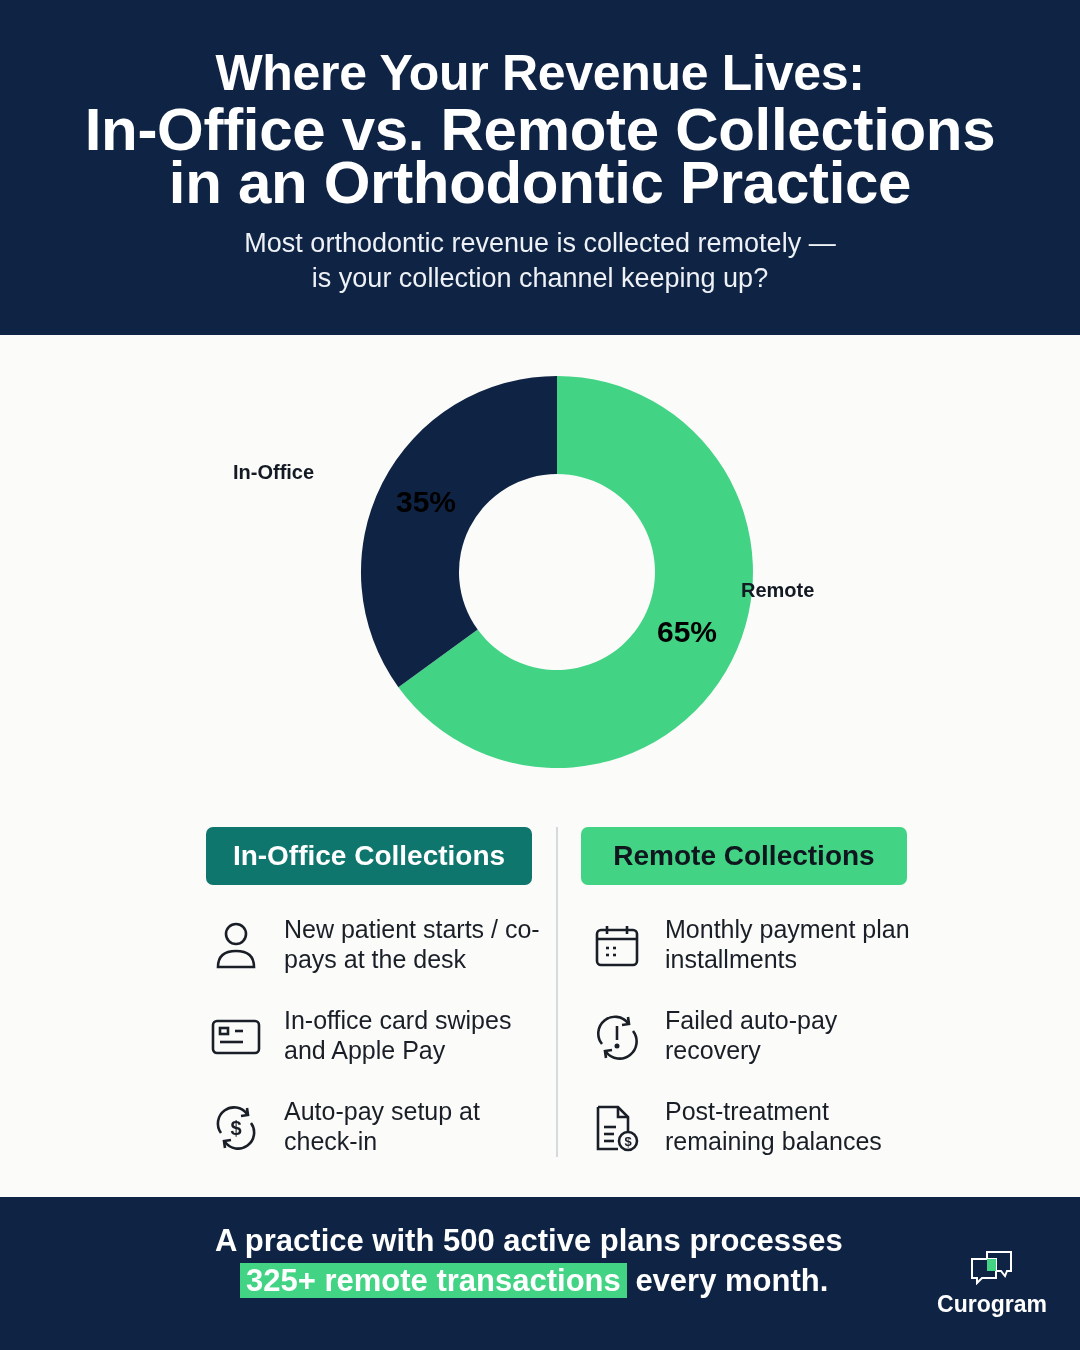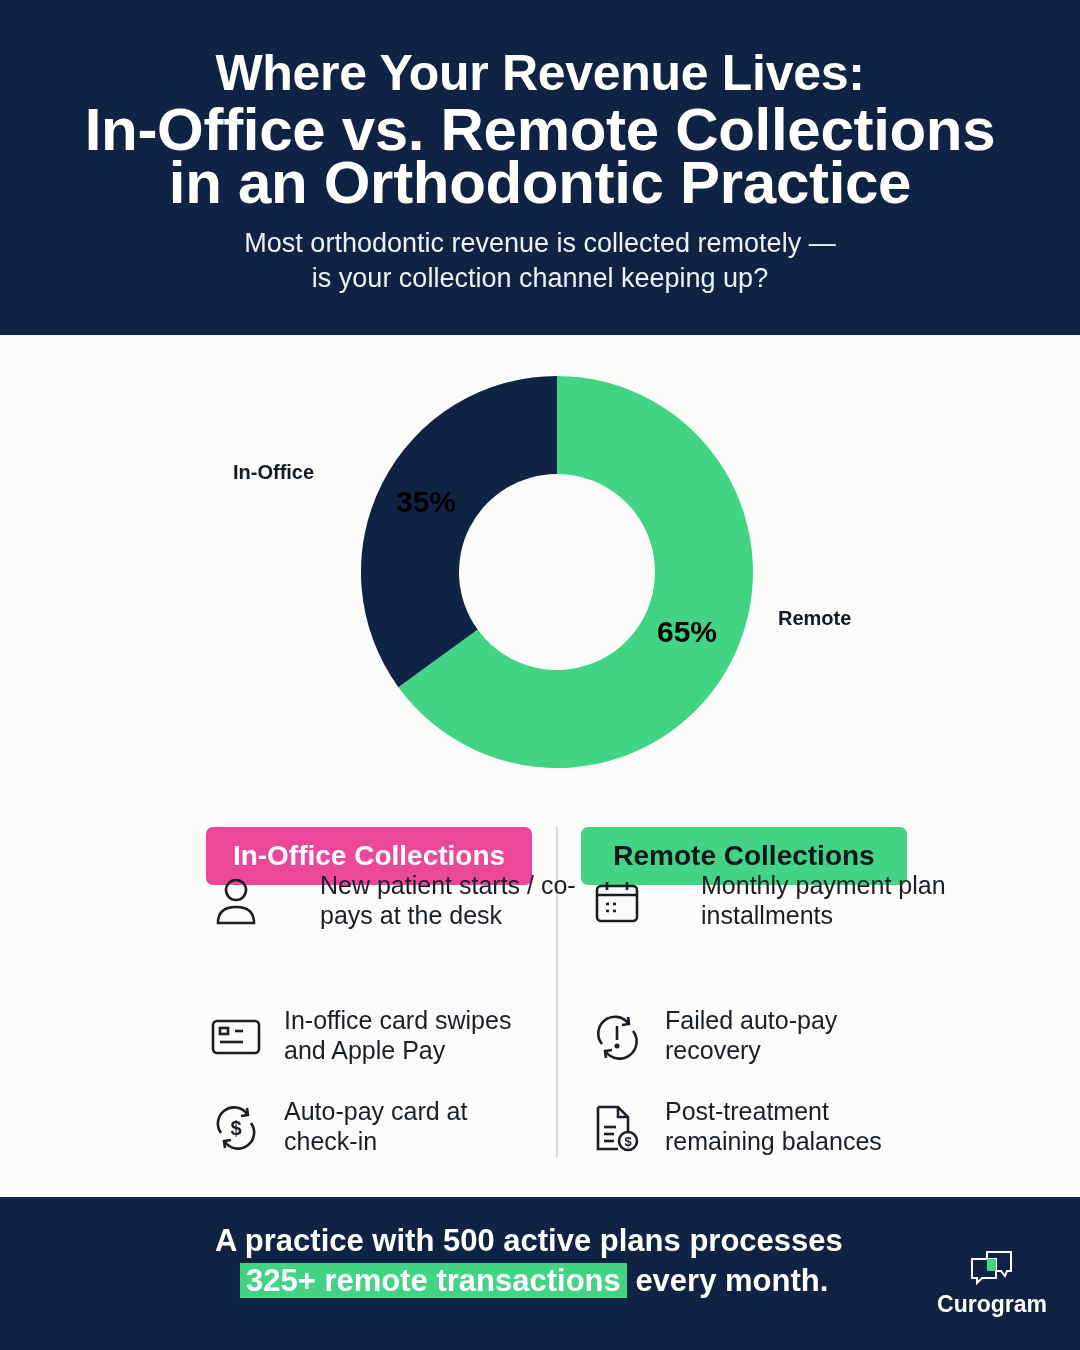--- a/index.html
+++ b/index.html
@@ -12,37 +12,37 @@
   .t2 { top: 103px; }
   .t3 { top: 156px; }
   .subtitle { position: absolute; left: 0; width: 1080px; font-size: 27px; line-height: 35px; color: #eef1f6; }
   .s1 { top: 226px; }
   .s2 { top: 261px; }
 
   .chart-area { position: absolute; left: 0; top: 335px; width: 1080px; height: 470px; }
   .donut { position: absolute; left: 360px; top: 40px; }
   .lbl { position: absolute; font-weight: 700; font-size: 20px; color: #141a24; }
   .lbl-in { left: 233px; top: 126px; }
-  .lbl-re { left: 778px; top: 244px; margin-top: 28px; }
+  .lbl-re { left: 741px; top: 244px; }
   .pct { position: absolute; font-weight: 700; font-size: 30px; color: #000000; }
   .pct-in { left: 396px; top: 150px; }
   .pct-re { left: 657px; top: 280px; }
 
   .col { position: absolute; top: 827px; width: 340px; }
   .col-left { left: 206px; }
   .col-right { left: 581px; }
   .col-head { height: 58px; border-radius: 7px; font-weight: 700; font-size: 28px; display: flex; align-items: center; justify-content: center; width: 326px; }
-  .head-dark { background: #ec4899; color: #fff; }
+  .head-dark { background: #0f766e; color: #fff; }
   .head-green { background: #42d484; color: #10161e; }
   .divider { position: absolute; left: 556px; top: 827px; width: 2px; height: 330px; background: #d6d9dd; }
 
   .item { position: absolute; left: 0; display: flex; align-items: flex-start; }
   .item .ico { width: 52px; height: 52px; margin-top: 6px; margin-right: 22px; display: flex; align-items: center; justify-content: center; }
   .item .txt { font-size: 25px; line-height: 30px; color: #1a1f27; width: 260px; }
-  .i1 { top: 870px; gap: 36px; } .i2 { top: 1005px; } .i3 { top: 1096px; }
+  .i1 { top: 914px; } .i2 { top: 1005px; } .i3 { top: 1096px; }
 
   .footer { position: absolute; left: 0; top: 1197px; width: 1080px; height: 153px; background: #0f2444; color: #fff; }
   .f1, .f2 { position: absolute; font-weight: 700; font-size: 31px; line-height: 40px; }
   .f1 { left: 215px; top: 24px; }
   .f2 { left: 240px; top: 64px; }
   .hl { background: #42d484; padding: 0 6px; color: #fff; }
   .logo { position: absolute; left: 930px; top: 52px; width: 124px; text-align: center; }
   .logo-text { font-weight: 700; font-size: 23px; color: #fff; margin-top: 2px; }
 </style>
 </head>
@@ -100,21 +100,21 @@
 <div class="item i3" style="left:210px">
   <span class="ico">
     <svg width="46" height="46" viewBox="0 0 46 46" fill="none" stroke="#1a1f27" stroke-width="2.6">
         <path d="M8 28 A16 16 0 0 1 34 9"></path>
         <path d="M38 18 A16 16 0 0 1 12 37"></path>
         <path d="M34 3 L35 10 L28 11"></path>
         <path d="M12 43 L11 36 L18 35"></path>
         <text x="23" y="30" font-size="20" font-weight="700" text-anchor="middle" fill="#1a1f27" stroke="none" font-family="Liberation Sans, sans-serif">$</text>
       </svg>
   </span>
-  <span class="txt">Auto-pay card at check-in</span>
+  <span class="txt">Auto-pay setup at check-in</span>
 </div>
 
 <div class="item i1" style="left:591px">
   <span class="ico">
     <svg width="46" height="46" viewBox="0 0 46 46" fill="none" stroke="#1a1f27" stroke-width="2.6">
         <rect x="3" y="7" width="40" height="35" rx="4"></rect>
         <line x1="3" y1="16" x2="43" y2="16"></line>
         <line x1="13" y1="3" x2="13" y2="11"></line>
         <line x1="33" y1="3" x2="33" y2="11"></line>
         <line x1="12" y1="25" x2="15" y2="25"></line>

